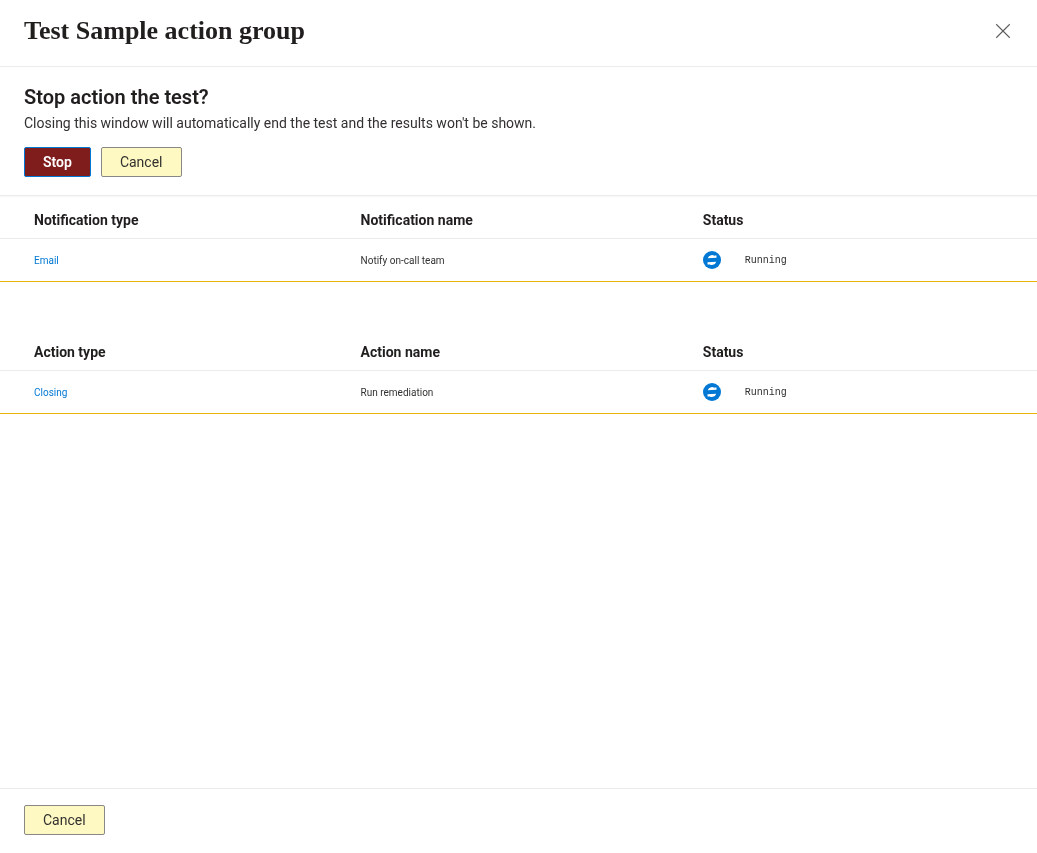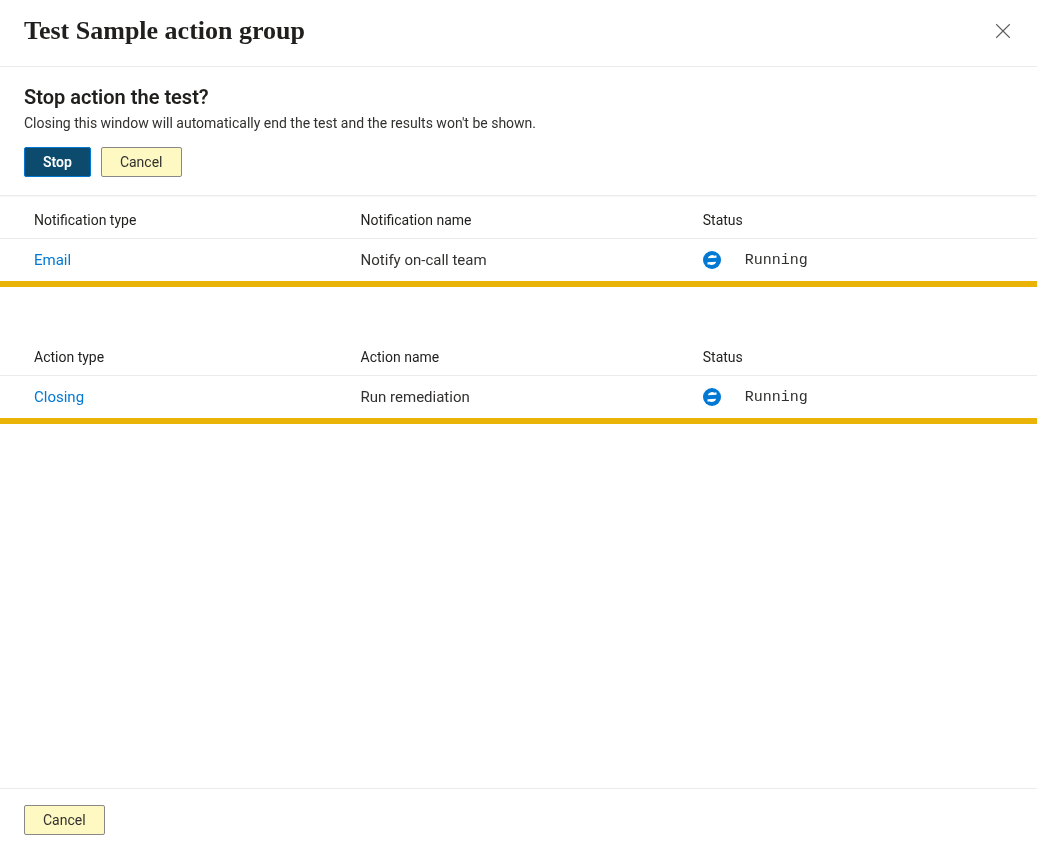--- a/index.html
+++ b/index.html
@@ -67,55 +67,55 @@
     .btn {
       font-family: inherit;
       font-size: 14px;
       height: 30px;
       padding: 0 18px;
       border-radius: 2px;
       cursor: pointer;
       line-height: 28px;
     }
     .btn-primary {
-      background: #0c4a6e;
+      background: #7f1d1d;
       border: 1px solid #0078d4;
       color: #ffffff;
       font-weight: 600;
     }
     .btn-secondary {
       background: #fef9c3;
       border: 1px solid #8a8886;
       color: #323130;
     }
     .content {
       flex: 1;
       padding: 0 0 0 0;
     }
     .table {
       width: 100%;
       border-collapse: collapse;
       margin-top: 6px;
     }
     .table th {
       text-align: left;
-      font-weight: 400;
+      font-weight: 700;
       font-size: 14px;
       color: #201f1e;
       padding: 10px 8px 10px 8px;
       border-bottom: 1px solid #edebe9;
     }
     .table th:first-child, .table td:first-child {
       padding-left: 34px;
     }
     .table td {
       padding: 12px 8px;
-      border-bottom: 6px solid #eab308;
-      color: #323130;
-      font-size: 15px;
+      border-bottom: 1px solid #eab308;
+      color: #323130;
+      font-size: 10px;
       vertical-align: middle;
     }
     .col-type { width: 34%; }
     .col-name { width: 33%; }
     .col-status { width: 33%; }
     .link-text {
       color: #0078d4;
       cursor: pointer;
     }
     .status-cell {

